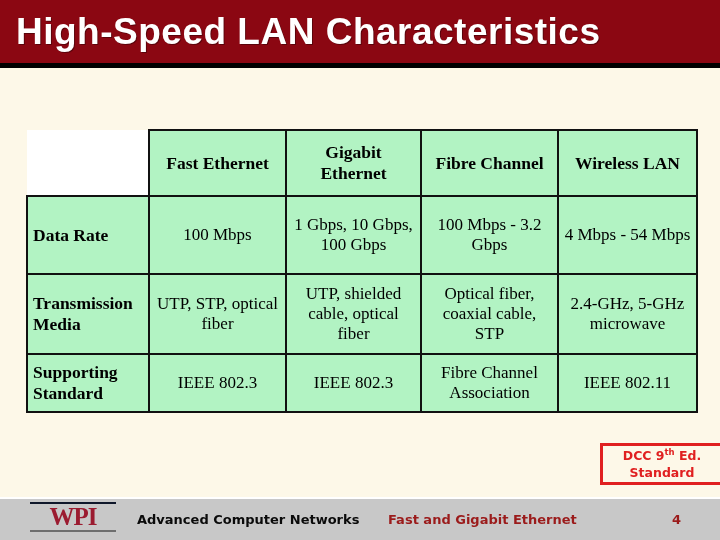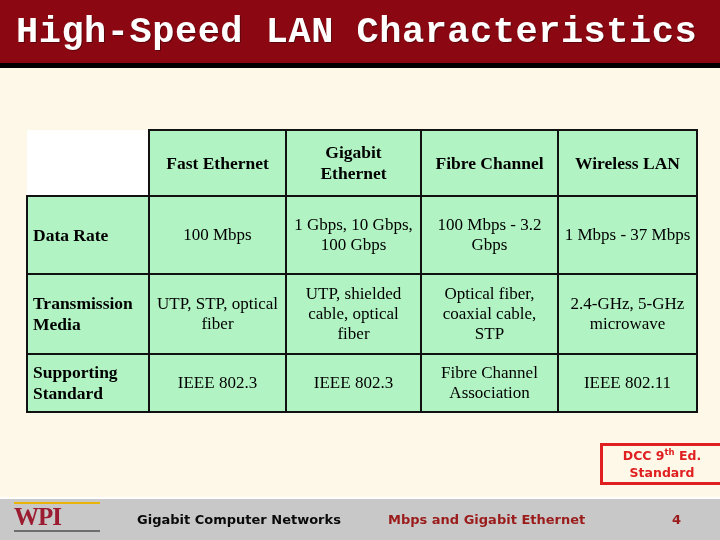--- a/index.html
+++ b/index.html
@@ -23,21 +23,21 @@
     width: 720px;
     height: 68px;
     background: #8B0712;
     border-bottom: 5px solid #000000;
     box-sizing: border-box;
     display: flex;
     align-items: center;
   }
   #title-text {
     color: #FFFFFF;
-    font-family: Liberation Mono, monospace;
+    font-family: Liberation Sans, sans-serif;
     font-size: 37px;
     font-weight: bold;
     letter-spacing: 0.5px;
     padding-left: 16px;
     white-space: nowrap;
     text-shadow: 1px 1px 0 rgba(0,0,0,0.35);
   }
 
   
   #char-table {
@@ -116,29 +116,30 @@
     position: absolute;
     left: 0;
     top: 497px;
     width: 720px;
     height: 43px;
     background: #C8C8C8;
     border-top: 2px solid #FFFFFF;
   }
   #wpi-logo {
     position: absolute;
-    left: 14px;
+    left: 30px;
     top: 502px;
     width: 86px;
+    text-align: center;
     font-family: "Liberation Serif", serif;
     font-weight: bold;
     font-size: 25px;
     color: #9B1B30;
     letter-spacing: -1px;
-    border-top: 2px solid #eab308;
+    border-top: 2px solid #0f172a;
     border-bottom: 2px solid #6E6E6E;
     line-height: 1.05;
   }
   #footer-course {
     position: absolute;
     left: 137px;
     top: 512px;
     font-family: "DejaVu Sans", sans-serif;
     font-weight: bold;
     font-size: 13px;
@@ -187,21 +188,21 @@
       <td class="col-head">Gigabit Ethernet</td>
       <td class="col-head">Fibre Channel</td>
       <td class="col-head">Wireless LAN</td>
     </tr>
 
     <tr class="r-0">
       <td class="row-head">Data Rate</td>
       <td>100 Mbps</td>
       <td>1 Gbps, 10 Gbps, 100 Gbps</td>
       <td>100 Mbps - 3.2 Gbps</td>
-      <td>1 Mbps - 37 Mbps</td>
+      <td>4 Mbps - 54 Mbps</td>
     </tr>
 
     <tr class="r-1">
       <td class="row-head">Transmission Media</td>
       <td>UTP, STP, optical fiber</td>
       <td>UTP, shielded cable, optical fiber</td>
       <td>Optical fiber, coaxial cable, STP</td>
       <td>2.4-GHz, 5-GHz microwave</td>
     </tr>
 
@@ -216,15 +217,15 @@
   </tbody>
 </table>
 
 <div id="citation-box">
   <div><span>DCC 9</span><sup>th</sup><span> Ed.</span></div>
   <div>Standard</div>
 </div>
 
 <div id="footer-bar"></div>
 <div id="wpi-logo">WPI</div>
-<div id="footer-course">Gigabit Computer Networks</div>
-<div id="footer-topic">Mbps and Gigabit Ethernet</div>
+<div id="footer-course">Advanced Computer Networks</div>
+<div id="footer-topic">Fast and Gigabit Ethernet</div>
 <div id="footer-page">4</div>
 
 </body></html>

